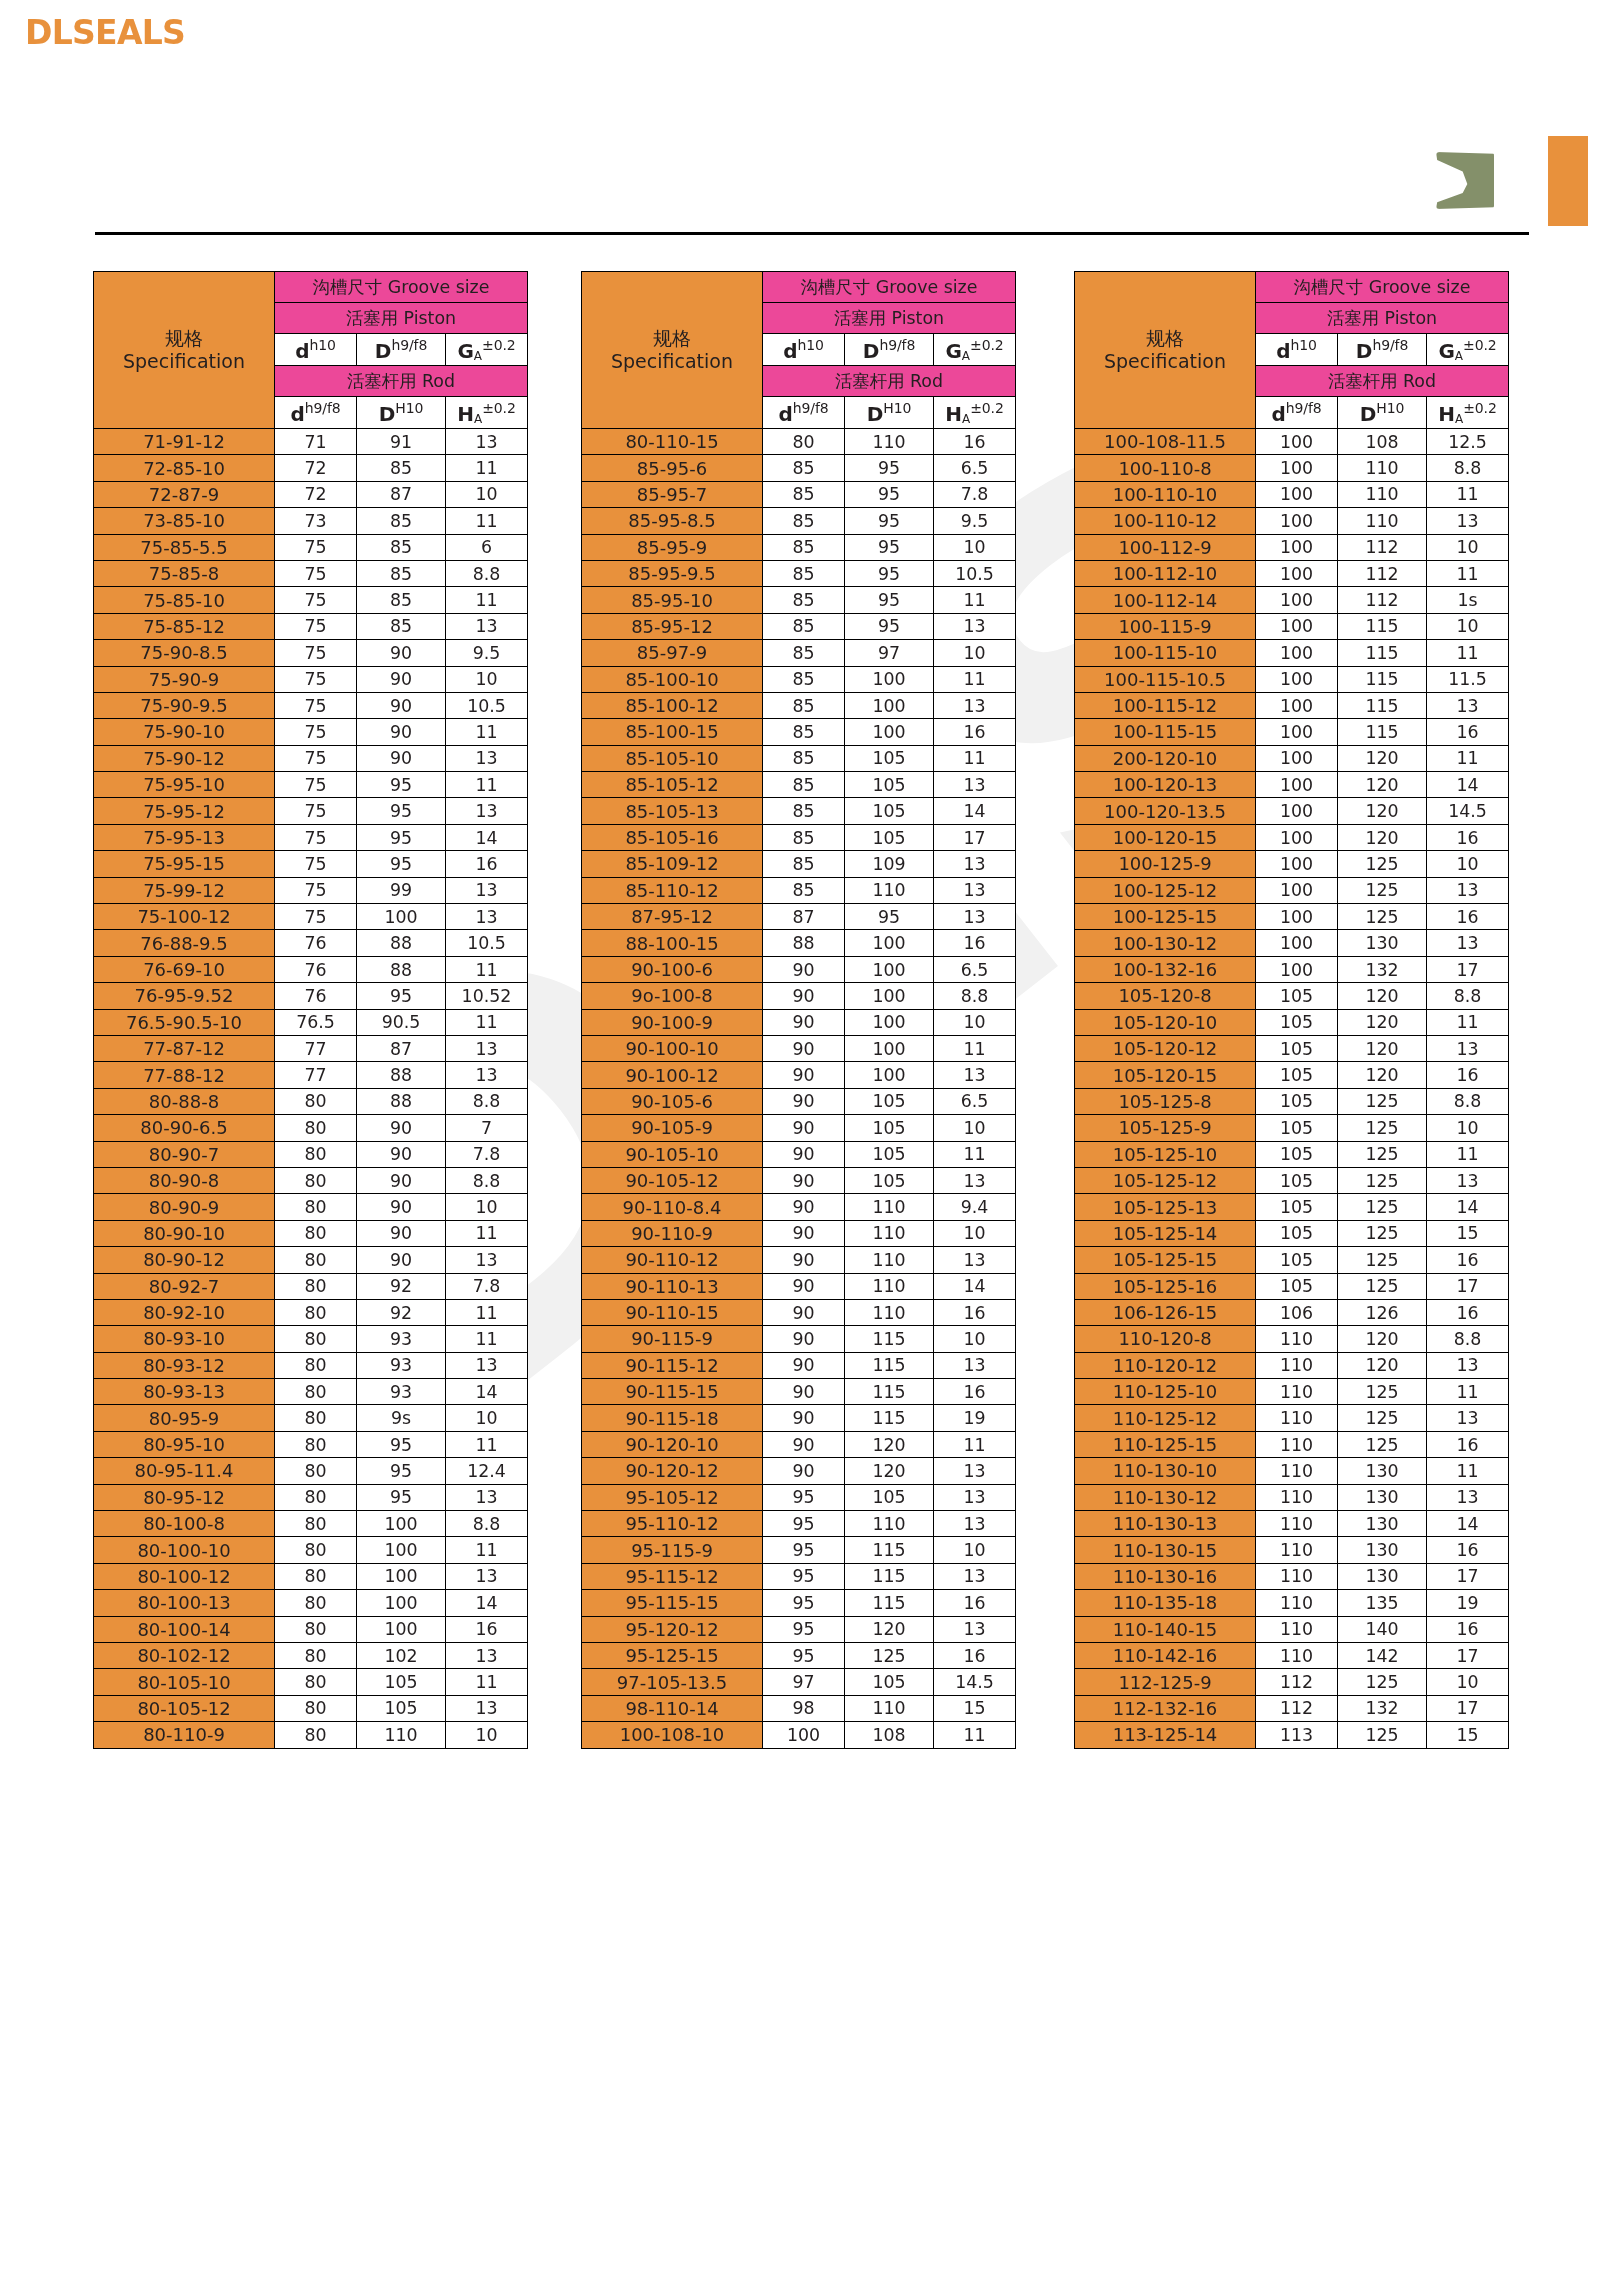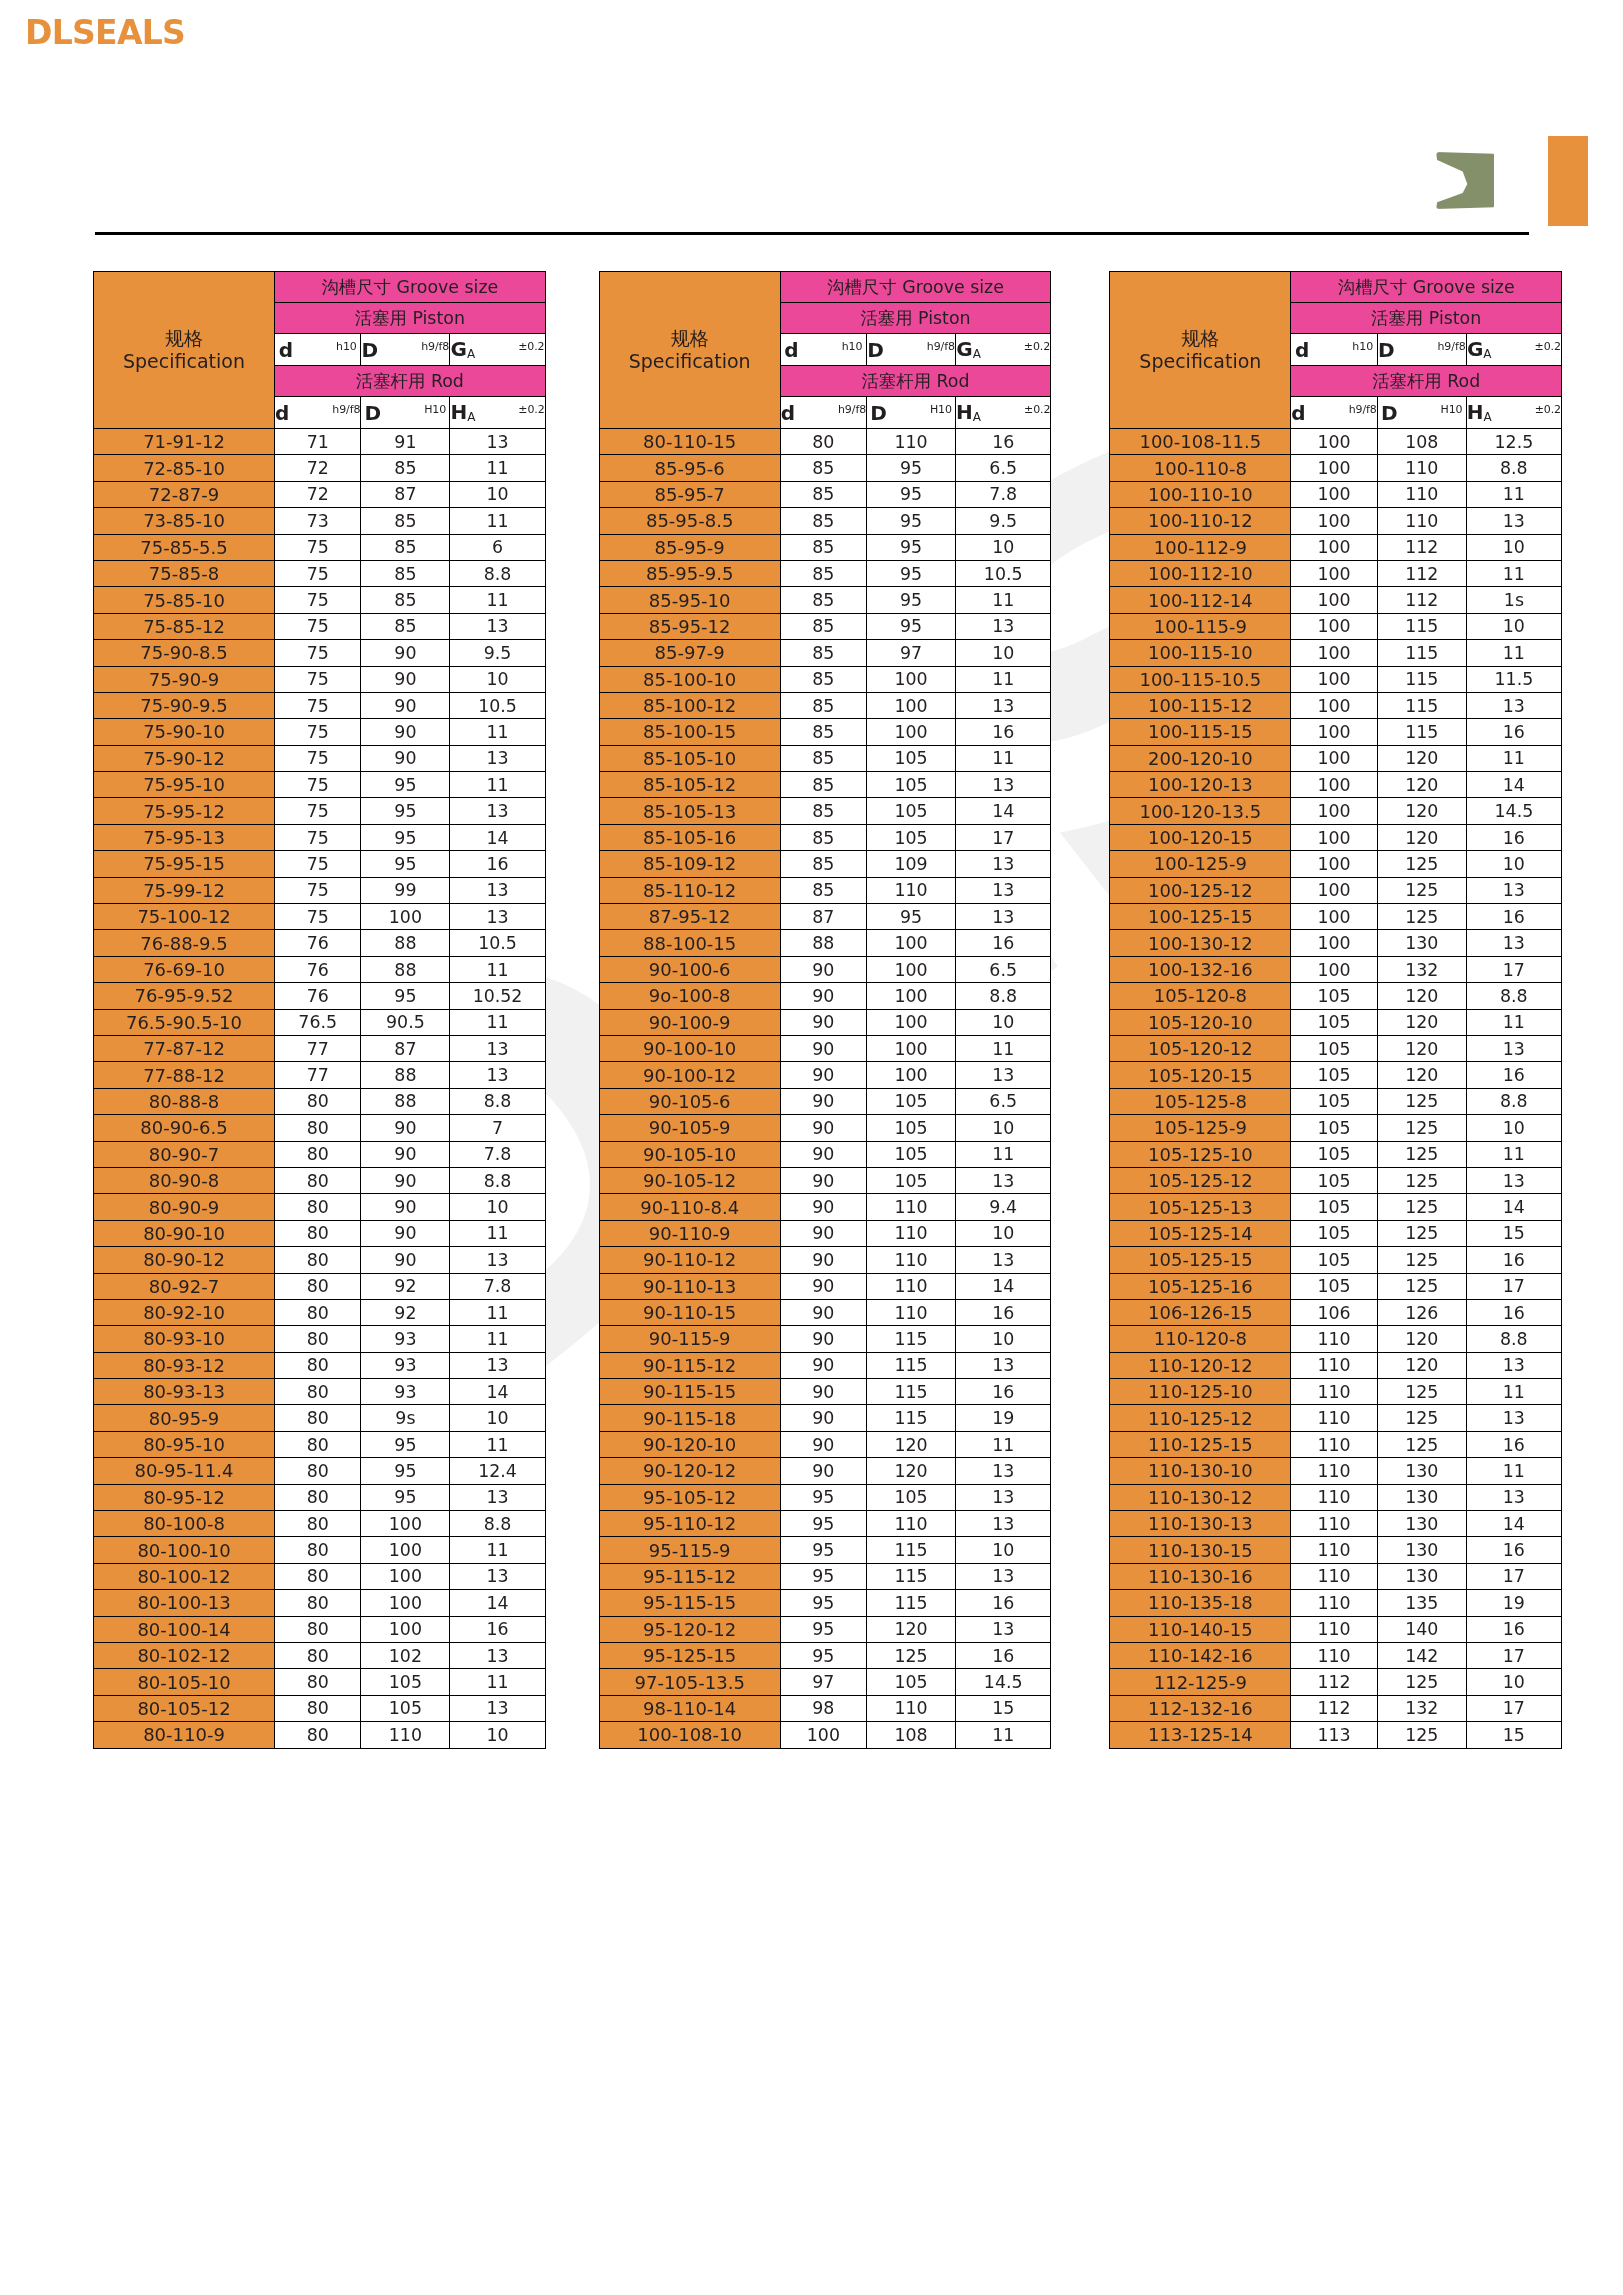--- a/index.html
+++ b/index.html
@@ -167,24 +167,23 @@
   }
   th.sym b {
     font-size: 20px;
     font-weight: 700;
   }
   th.sym sub {
     font-size: 12px;
     vertical-align: -0.18em;
   }
   th.sym sup {
-    font-size: 11px;
+    font-size: 14px;
     vertical-align: 0.55em;
     letter-spacing: -0.1px;
-    margin-left: 43px;
   }
 
   
   td.spec-cell {
     background: #e8913c;
     font-size: 18px;
     height: 26.4px;
     padding: 0 2.1px;
     white-space: nowrap;
   }

